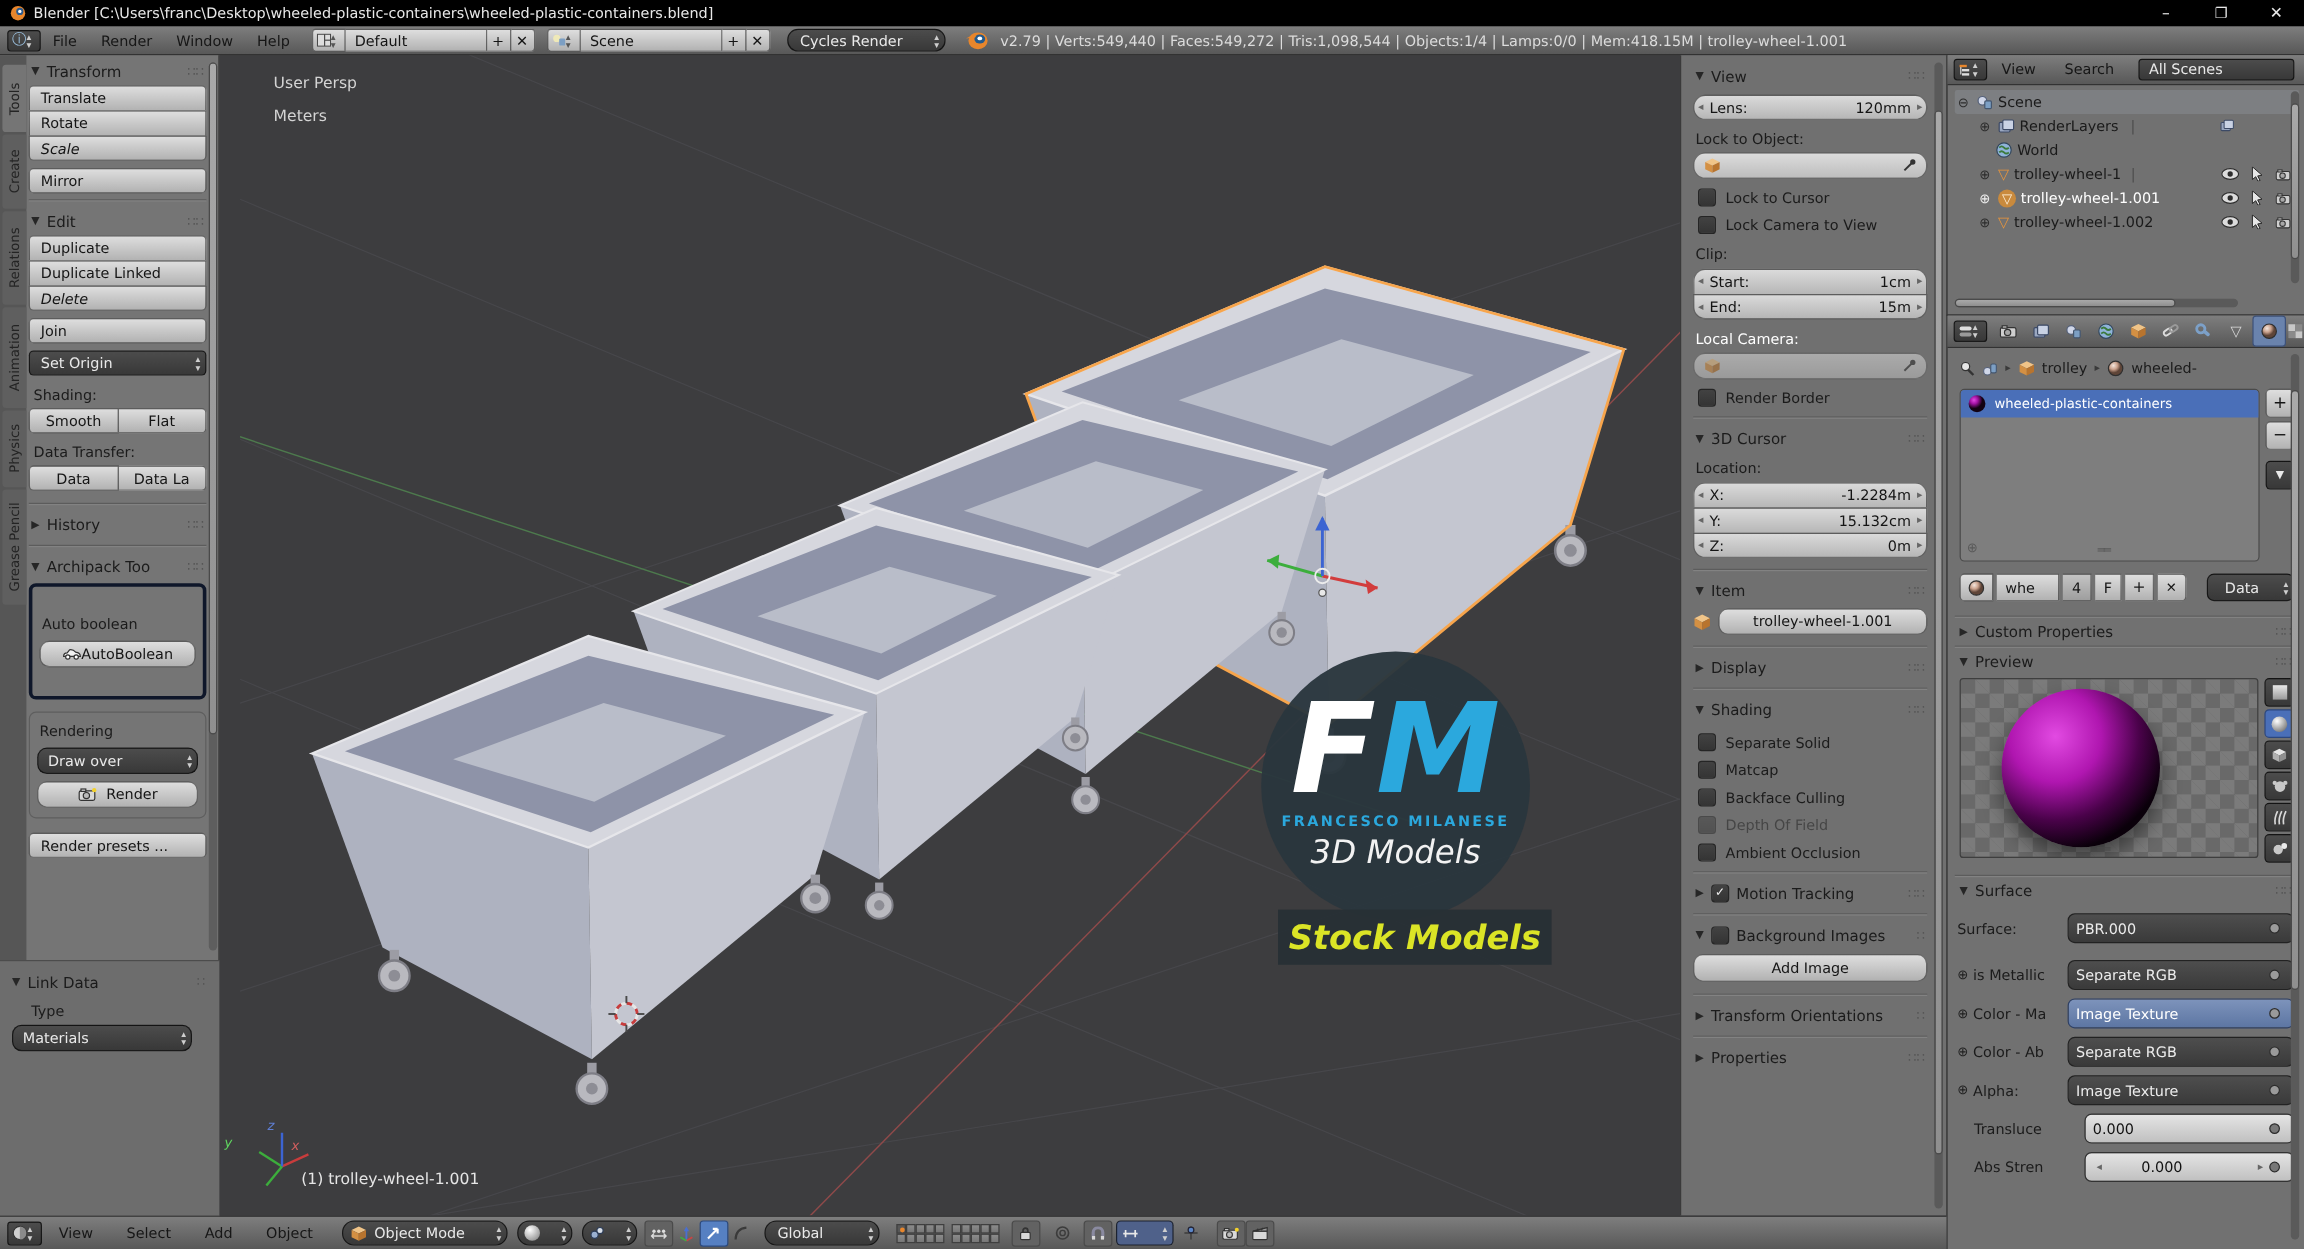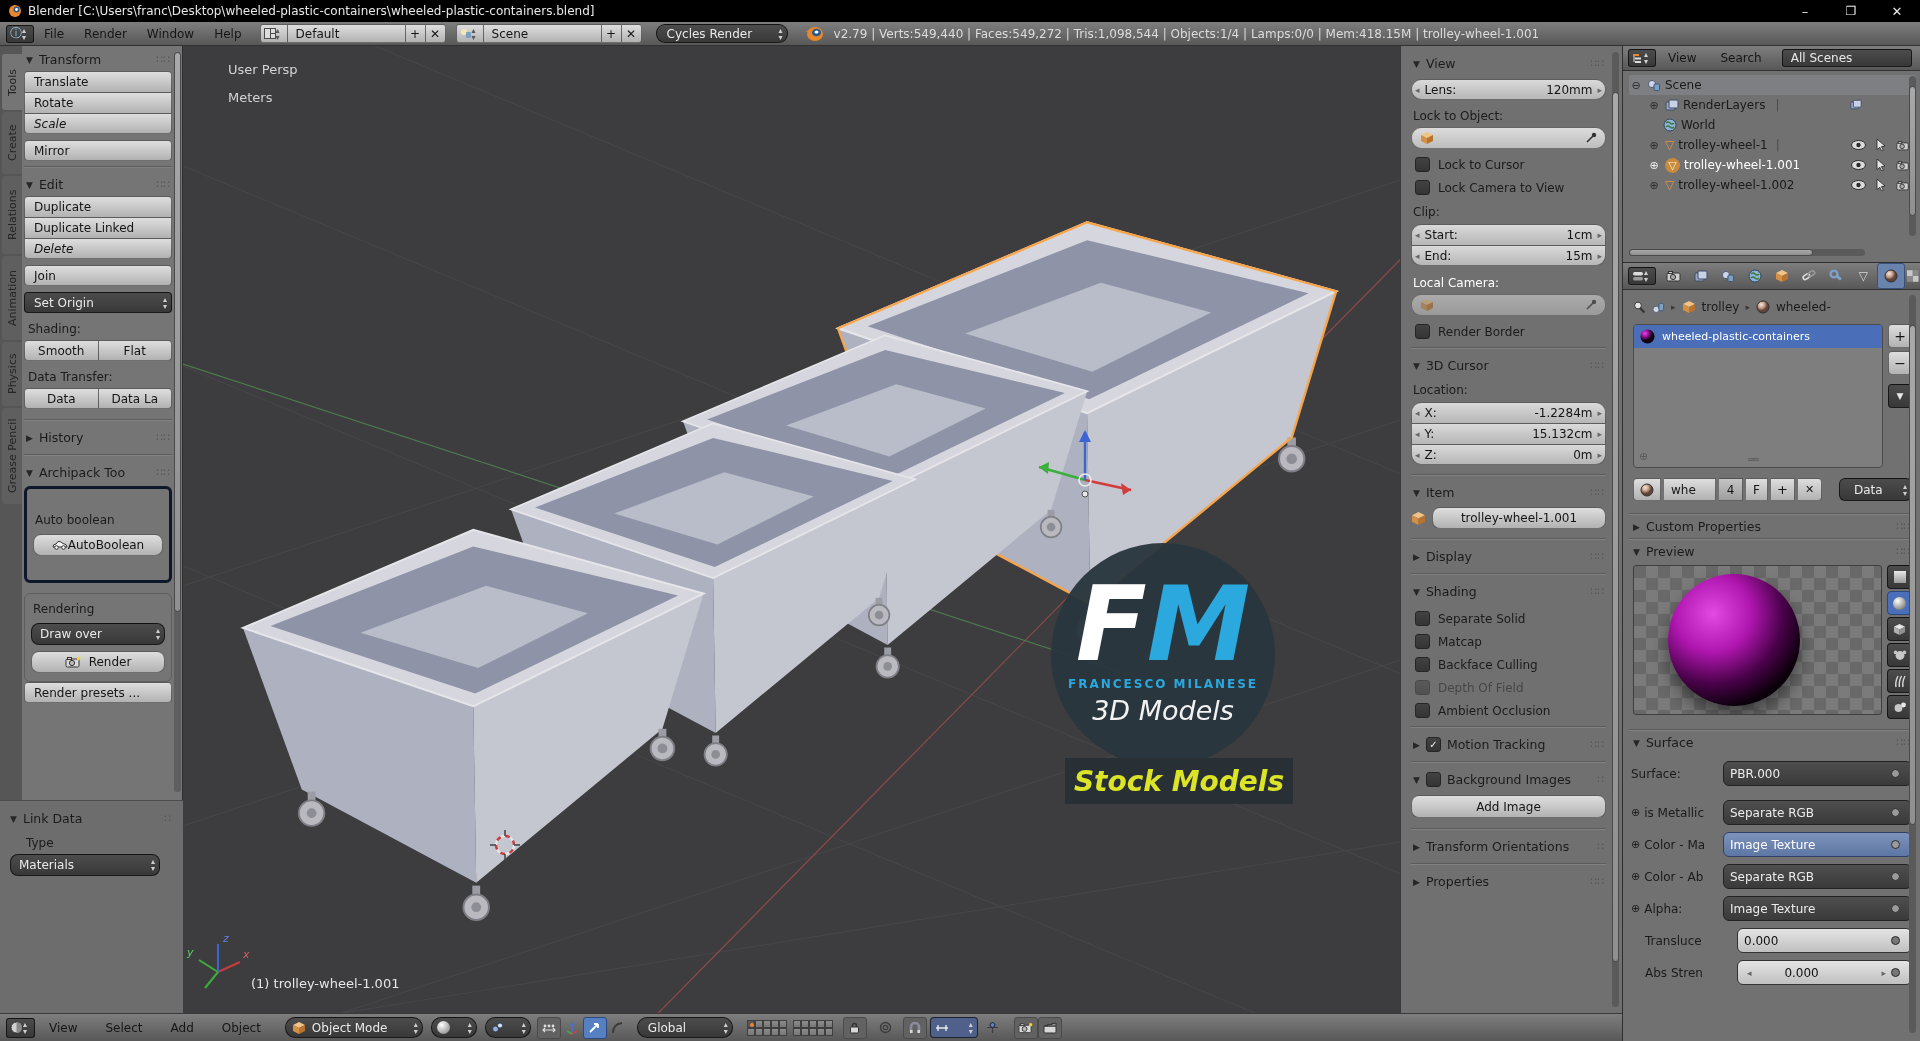--- a/index.html
+++ b/index.html
@@ -232,21 +232,21 @@
         <div class="lb" style="height:22px;margin-top:6px;gap:8px;border-radius:8px;">
           <svg width="16" height="12" viewBox="0 0 16 12">
               <rect x="1" y="3" width="13" height="8" rx="1.5" fill="#d9d9d9" stroke="#333"></rect>
               <circle cx="7" cy="7" r="2.6" fill="#bbb" stroke="#333"></circle>
               <rect x="2.5" y="1.5" width="4" height="2" fill="#d9d9d9" stroke="#333"></rect>
               <circle cx="13.5" cy="2.5" r="1.8" fill="#f4d22c"></circle>
             </svg>
           <span>Render</span>
         </div>
       </div>
-      <div class="lb" style="height:21px;justify-content:flex-start;padding-left:9px;text-align:right;">Render presets ...</div>
+      <div class="lb" style="height:21px;margin-top:12px;justify-content:flex-start;padding-left:9px;text-align:right;">Render presets ...</div>
     </div>
 
     <div class="b" style="left:0;top:754px;width:183px;height:213px;background:#6d6d6d;border-top:1px solid #4c4c4c;">
       <div style="padding:6px 10px;">
         <div class="ph" style="padding-left:0;">
           <span class="tri">▼</span>
           <span>Link Data</span>
           <span class="grip">∷</span>
         </div>
         <div class="lbl" style="margin:6px 0 4px 16px;">Type</div>
@@ -258,21 +258,21 @@
             </span>
         </div>
       </div>
     </div>
 
     <div class="sbv b" style="left:174px;top:6px;height:740px;">
       <div class="th" style="height:560px;"></div>
     </div>
   </div>
 
-  <div class="b" style="left:183px;top:46px;width:1439px;height:967px;background:#3d3d3f;overflow:hidden;">
+  <div class="b" style="left:183px;top:46px;width:1439px;height:967px;background:#3d3d3f;overflow:hidden;padding-left:17px;">
     <svg width="1439" height="967" viewBox="0 0 1439 967">
       <defs>
         <g id="bin">
 
           <polygon points="0,155 235,235 238,415 60,320" fill="#aeb2c0"></polygon>
 
           <polygon points="235,235 470,120 428,258 238,415" fill="#c4c6d0"></polygon>
 
           <polygon points="0,155 235,55 470,120 235,235" fill="#d6d7de" stroke="#e6e6ea" stroke-width="2"></polygon>
 

